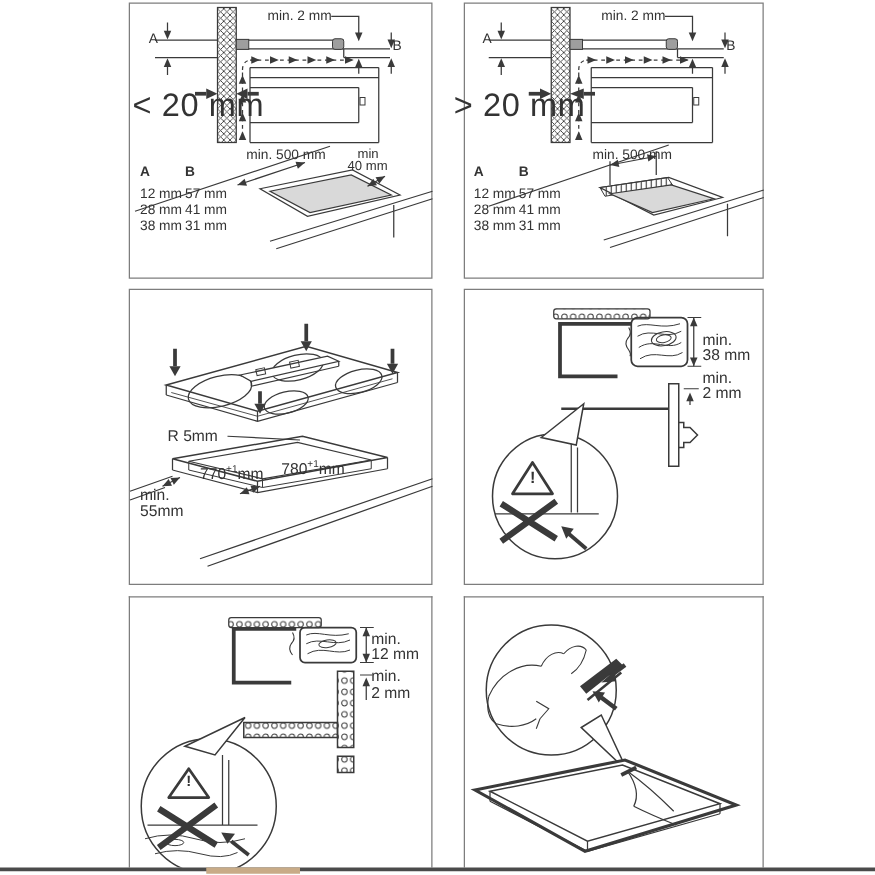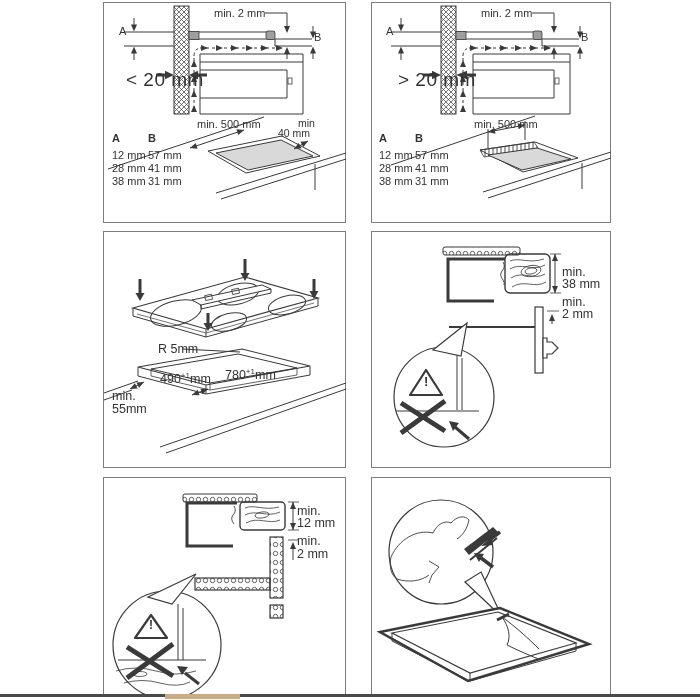--- a/index.html
+++ b/index.html
@@ -4,21 +4,21 @@
 <style>
   html,body{margin:0;padding:0;background:#fff;}
   #canvas{position:relative;width:700px;height:700px;background:#fff;overflow:hidden;
           font-family:"Liberation Sans","DejaVu Sans",sans-serif;}
   .panel{position:absolute;border:1px solid #7d7d7d;background:#fff;box-sizing:border-box;}
   .nob{border-bottom:none;}
   #art{position:absolute;left:0;top:0;}
   .lbl{position:absolute;color:#333;line-height:1.08;white-space:nowrap;font-size:11px;}
   .t10{font-size:10.5px;}
   .t12{font-size:12.5px;}
-  .t19{font-size:19px;letter-spacing:0.5px;margin-left:20px;}
+  .t19{font-size:26px;letter-spacing:0.5px;}
   .bold{font-weight:700;}
   .warn{font-weight:700;font-size:13px;}
   sup{font-size:8px;vertical-align:super;line-height:0;}
 </style>
 </head>
 <body>
 
 <div id="canvas">
 
   <div class="panel" style="left:103px;top:2px;width:243px;height:221px"></div>
@@ -325,47 +325,47 @@
 
     <rect x="0" y="694" width="700" height="3" fill="#4a4a4a" stroke="none"></rect>
     <rect x="165" y="694" width="75" height="5" fill="#c8ab87" stroke="none"></rect>
   </svg>
 
   <span class="lbl" style="left:214px;top:8px">min. 2 mm</span>
   <span class="lbl" style="left:119px;top:26px">A</span>
   <span class="lbl" style="left:314px;top:32px">B</span>
   <span class="lbl t19" style="left:106px;top:70px">&lt; 20 mm</span>
   <span class="lbl" style="left:197px;top:119px">min. 500 mm</span>
-  <span class="lbl t10" style="left:298px;top:118px">min</span>
+  <span class="lbl t10" style="left:286px;top:118px">min</span>
   <span class="lbl t10" style="left:278px;top:128px">40 mm</span>
   <span class="lbl bold" style="left:112px;top:133px">A</span>
   <span class="lbl bold" style="left:148px;top:133px">B</span>
   <span class="lbl" style="left:112px;top:150px">12 mm</span>
   <span class="lbl" style="left:148px;top:150px">57 mm</span>
   <span class="lbl" style="left:112px;top:163px">28 mm</span>
   <span class="lbl" style="left:148px;top:163px">41 mm</span>
   <span class="lbl" style="left:112px;top:176px">38 mm</span>
   <span class="lbl" style="left:148px;top:176px">31 mm</span>
 
   <span class="lbl" style="left:481px;top:8px">min. 2 mm</span>
   <span class="lbl" style="left:386px;top:26px">A</span>
   <span class="lbl" style="left:581px;top:32px">B</span>
-  <span class="lbl t19" style="left:378px;top:70px">&gt; 20 mm</span>
+  <span class="lbl t19" style="left:363px;top:70px">&gt; 20 mm</span>
   <span class="lbl" style="left:474px;top:119px">min. 500 mm</span>
   <span class="lbl bold" style="left:379px;top:133px">A</span>
   <span class="lbl bold" style="left:415px;top:133px">B</span>
   <span class="lbl" style="left:379px;top:150px">12 mm</span>
   <span class="lbl" style="left:415px;top:150px">57 mm</span>
   <span class="lbl" style="left:379px;top:163px">28 mm</span>
   <span class="lbl" style="left:415px;top:163px">41 mm</span>
   <span class="lbl" style="left:379px;top:176px">38 mm</span>
   <span class="lbl" style="left:415px;top:176px">31 mm</span>
 
-  <span class="lbl t12" style="left:158px;top:343px">R 5mm</span>
-  <span class="lbl t12" style="left:160px;top:373px"><span>490</span><sup>+1</sup><span>mm</span></span>
+  <span class="lbl t12" style="left:134px;top:343px">R 5mm</span>
+  <span class="lbl t12" style="left:160px;top:373px"><span>770</span><sup>+1</sup><span>mm</span></span>
   <span class="lbl t12" style="left:225px;top:369px"><span>780</span><sup>+1</sup><span>mm</span></span>
   <span class="lbl t12" style="left:112px;top:390px">min.</span>
   <span class="lbl t12" style="left:112px;top:403px">55mm</span>
 
   <span class="lbl t12" style="left:562px;top:266px">min.</span>
   <span class="lbl t12" style="left:562px;top:278px">38 mm</span>
   <span class="lbl t12" style="left:562px;top:296px">min.</span>
   <span class="lbl t12" style="left:562px;top:308px">2 mm</span>
   <span class="lbl warn" style="left:424px;top:375px">!</span>
 

